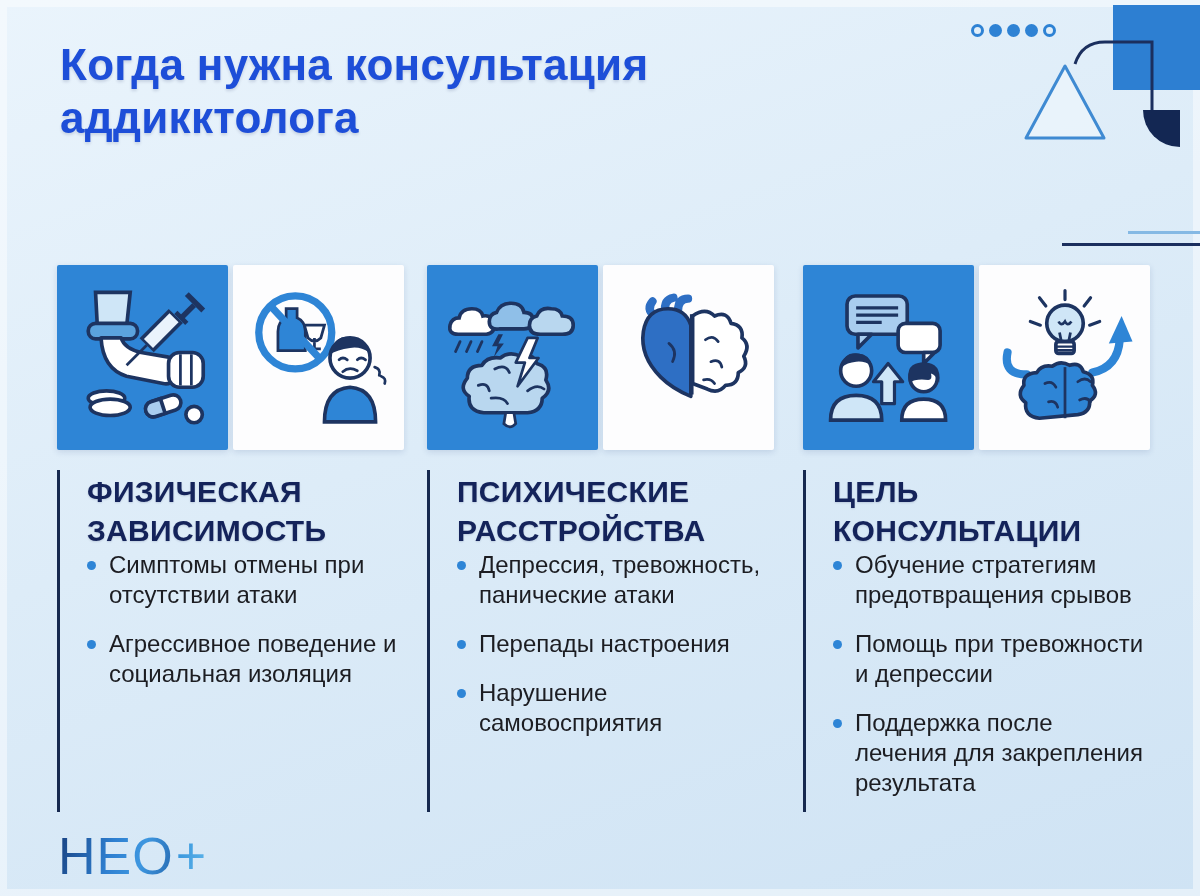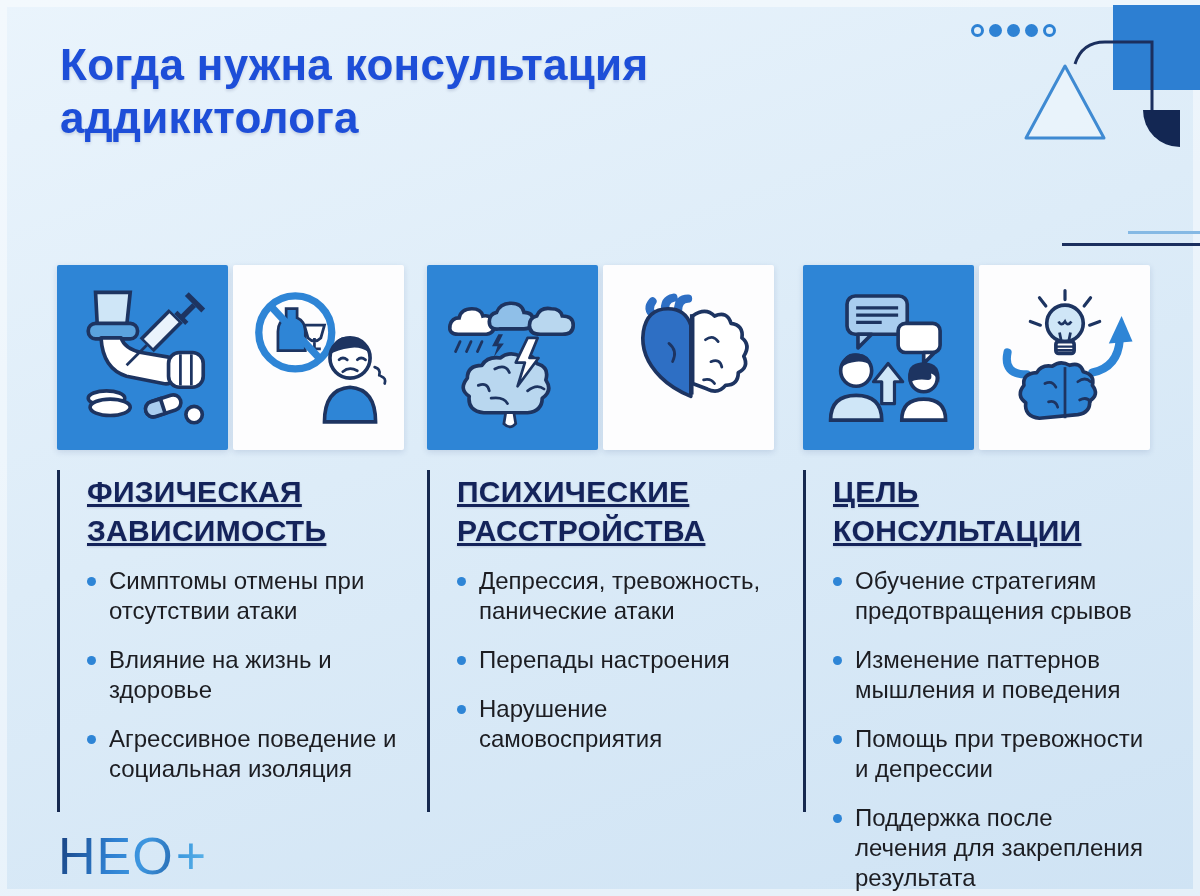--- a/index.html
+++ b/index.html
@@ -44,23 +44,22 @@
   .tile{ flex:1; border-radius:2px; display:flex; align-items:center; justify-content:center;
          box-shadow:0 2px 6px rgba(30,60,120,.14); }
   .tile-blue{ background:#2e85d6; }
   .tile-white{ background:#fdfdfe; }
   .tile svg{ width:146px; height:154px; }
 
   .col-line{ position:absolute; left:0; top:205px; width:3px; height:342px; background:#16294f; }
   .col-text{ margin-top:22px; padding-left:30px; width:347px; }
   .col-heading{
     font-size:30px; line-height:39px; font-weight:800; color:#14235a;
-    letter-spacing:.3px; margin-bottom:16px;
+    letter-spacing:.3px; 
     text-shadow:0 1px 2px rgba(20,35,90,.15);
-    text-decoration:underline;
   }
   ul.bullets{ list-style:none; }
   ul.bullets li{ display:flex; margin-bottom:19px; }
   .dot{ flex:0 0 9px; width:9px; height:9px; border-radius:50%; background:#2e85d6; margin:11px 13px 0 0; }
   .li-text{ font-size:24px; line-height:30px; color:#1c1d22; max-width:290px; }
 
   
   .logo{
     position:absolute; left:58px; top:826px;
     font-size:52px; font-weight:400; letter-spacing:1px;
@@ -144,24 +143,20 @@
     <div class="col-line"></div>
     <div class="col-text">
       <h2 class="col-heading">ФИЗИЧЕСКАЯ ЗАВИСИМОСТЬ</h2>
       <ul class="bullets">
           <li>
             <span class="dot"></span>
             <span class="li-text">Симптомы отмены при отсутствии атаки</span>
           </li>
           <li>
             <span class="dot"></span>
-            <span class="li-text">Влияние на жизнь и здоровье</span>
-          </li>
-          <li>
-            <span class="dot"></span>
             <span class="li-text">Агрессивное поведение и социальная изоляция</span>
           </li>
         </ul>
     </div>
   </section>
 
   <section class="column col-2">
     <div class="tiles">
       <div class="tile tile-blue">
         <svg viewBox="0 0 160 160">
@@ -244,24 +239,20 @@
     <div class="col-line"></div>
     <div class="col-text">
       <h2 class="col-heading">ЦЕЛЬ КОНСУЛЬТАЦИИ</h2>
       <ul class="bullets">
           <li>
             <span class="dot"></span>
             <span class="li-text">Обучение стратегиям предотвращения срывов</span>
           </li>
           <li>
             <span class="dot"></span>
-            <span class="li-text">Изменение паттернов мышления и поведения</span>
-          </li>
-          <li>
-            <span class="dot"></span>
             <span class="li-text">Помощь при тревожности и депрессии</span>
           </li>
           <li>
             <span class="dot"></span>
             <span class="li-text">Поддержка после лечения для закрепления результата</span>
           </li>
         </ul>
     </div>
   </section>
 

